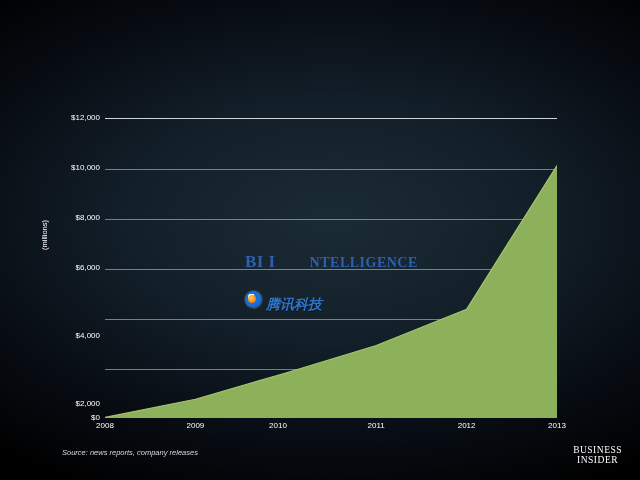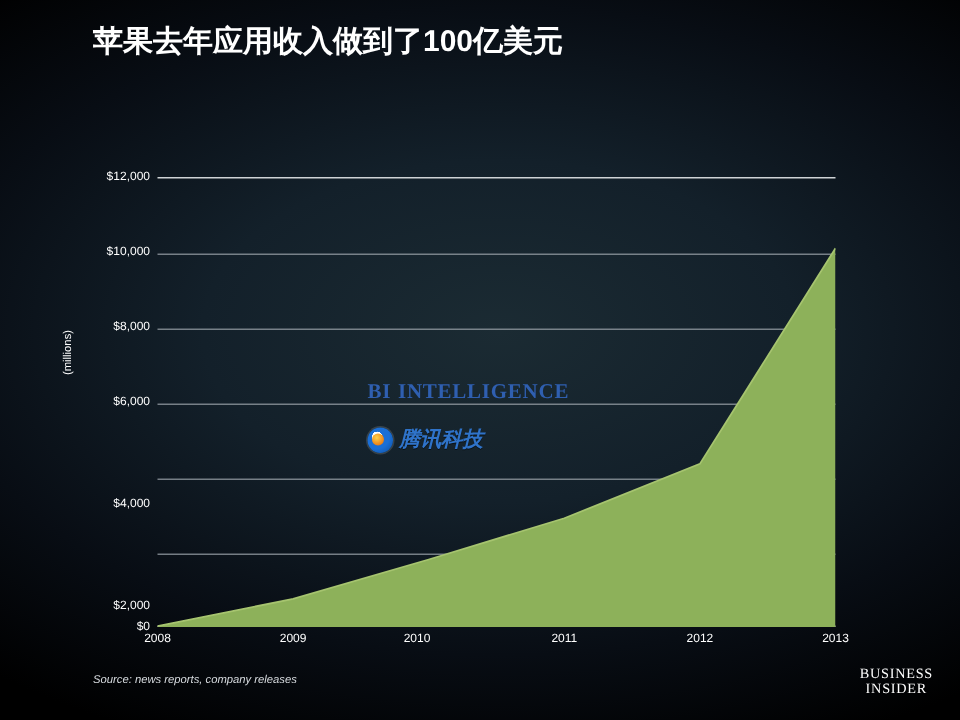--- a/index.html
+++ b/index.html
@@ -122,22 +122,22 @@
     position: absolute;
     left: 140px;
     top: 134px;
     color: #2f5fb0;
     font-size: 16px;
     font-family: "Liberation Serif", serif;
     font-weight: bold;
     letter-spacing: .5px;
     white-space: nowrap;
   }
-  #bi-brand .big { font-size: 14px; }
-  #bi-brand .smallcap { font-size: 14px; }
+  #bi-brand .big { font-size: 17px; }
+  #bi-brand .smallcap { font-size: 14px; margin-left: 34px; }
   #tencent-logo {
     position: absolute;
     left: 140px;
     top: 166px;
     display: flex;
     align-items: center;
     gap: 4px;
   }
   #tencent-mark {
     width: 17px;
@@ -156,20 +156,21 @@
     background: radial-gradient(circle at 40% 35%, #ffd24a 0%, #f08b1d 60%, #d8600a 100%);
   }
   #tencent-text {
     color: #2f73c9;
     font-size: 14px;
     font-weight: bold;
     font-style: italic;
     letter-spacing: 0px;
     white-space: nowrap;
     text-shadow: 0 1px 0 rgba(0,0,0,.5);
+    margin-top: 12px;
   }
   
   #source {
     position: absolute;
     left: 62px;
     top: 448px;
     color: #d8dce0;
     font-size: 7.5px;
     font-style: italic;
     white-space: nowrap;
@@ -185,21 +186,20 @@
     line-height: 1.05;
   }
   #bi-logo .l1 { font-size: 9.5px; letter-spacing: .5px; }
   #bi-logo .l2 { font-size: 9.5px; letter-spacing: .5px; }
 </style>
 </head>
 <body>
 
 <div id="page">
 
-  <div id="headline">苹果去年应用收入做到了100亿美元</div>
 
 
   <div id="yaxis-title">(millions)</div>
 
   <div id="ytick-col">
       <div class="ytick" style="top: 295px;">$0</div>
       <div class="ytick" style="top: 245px; margin-top: 36px;">$2,000</div>
       <div class="ytick" style="top: 195px; margin-top: 18px;">$4,000</div>
       <div class="ytick" style="top: 145px;">$6,000</div>
       <div class="ytick" style="top: 95px; margin-left: 31px;">$8,000</div>

